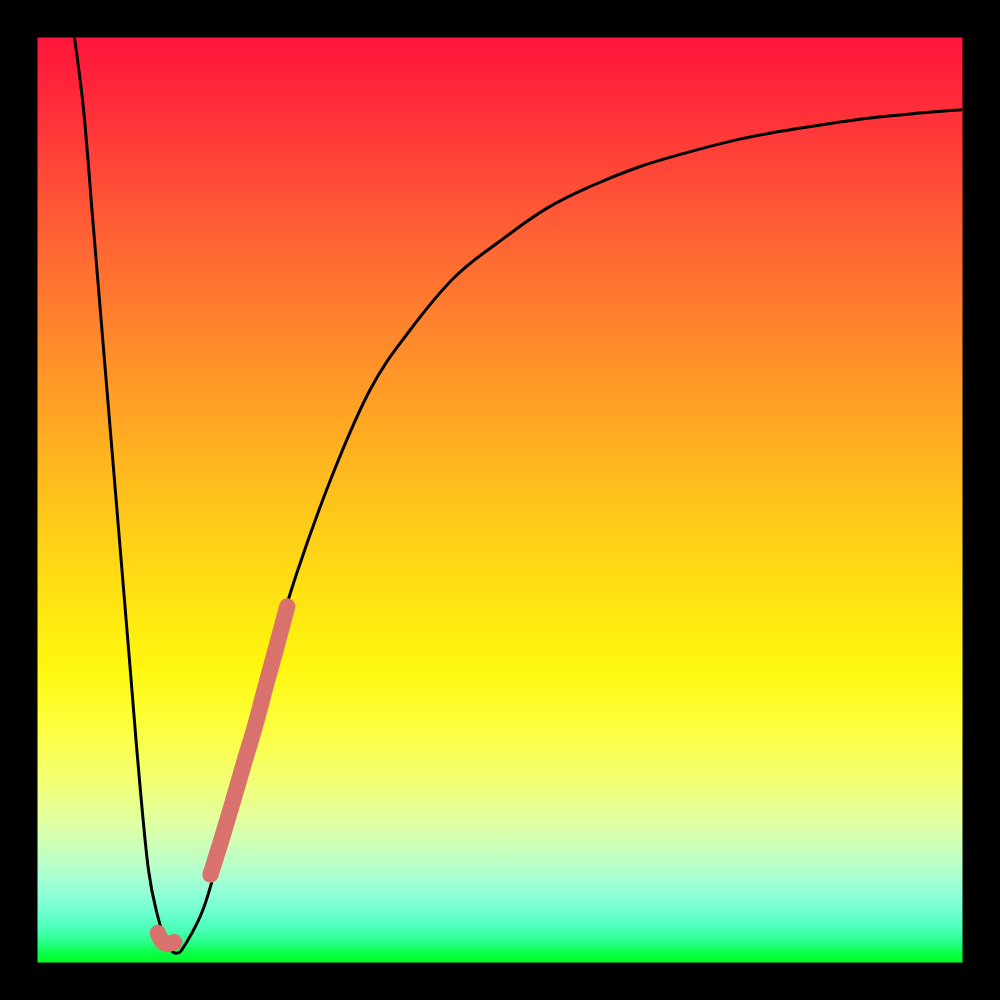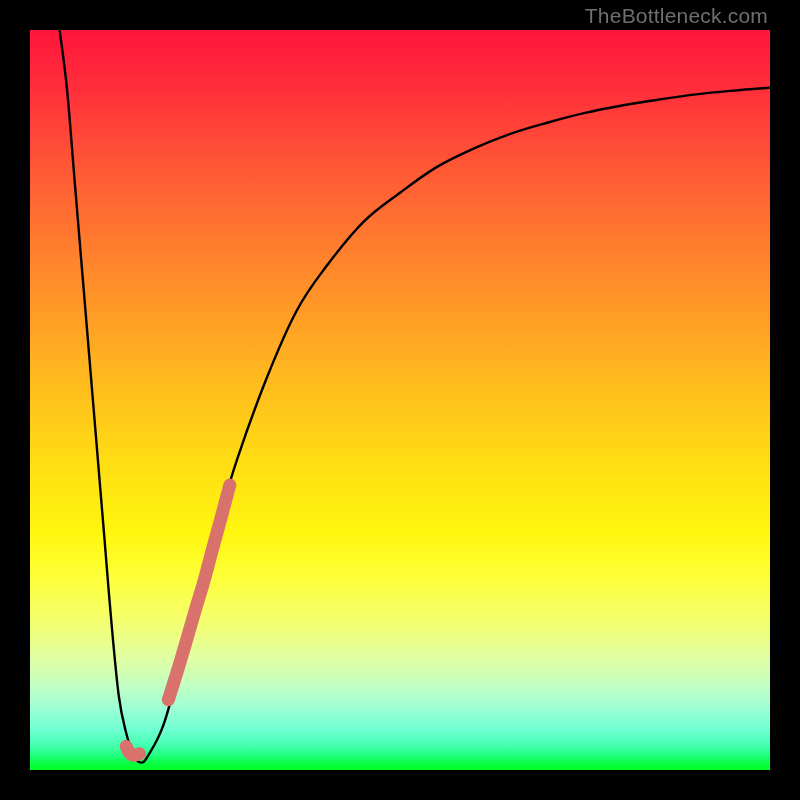--- a/index.html
+++ b/index.html
@@ -61,21 +61,20 @@
     font-size: 21px;
     font-weight: 500;
     letter-spacing: 0.2px;
     user-select: none;
   }
 </style>
 </head>
 <body>
 
 <div class="frame">
-  <div class="watermark">TheBottleneck.com</div>
 
   <div class="plot-area">
     <svg class="plot-svg" viewBox="0 0 740 740" preserveAspectRatio="none">
       <path id="curve-path" fill="none" stroke="#000" stroke-width="2.4" stroke-linecap="round" stroke-linejoin="round" d="M 29.6 0 C 30.932000000000002 10.655999999999988, 34.336 32.55999999999993, 37 59.19999999999993 C 39.664 85.83999999999993, 41.736 116.032, 44.4 148 C 47.064 179.96800000000002, 49.136 204.83199999999997, 51.800000000000004 236.79999999999995 C 54.464000000000006 268.768, 56.536 293.63199999999995, 59.2 325.59999999999997 C 61.864000000000004 357.568, 63.93599999999999 382.43199999999996, 66.6 414.4 C 69.264 446.368, 71.336 471.23199999999997, 74 503.2 C 76.664 535.168, 78.736 562.696, 81.4 592 C 84.06400000000001 621.304, 86.136 646.02, 88.8 666 C 91.464 685.98, 93.536 692.3439999999999, 96.2 703 C 98.864 713.6560000000001, 100.936 719.8720000000001, 103.60000000000001 725.2 C 106.26400000000001 730.528, 108.336 732.6, 111 732.6 C 113.664 732.6, 114.40400000000001 731.86, 118.4 725.2 C 122.396 718.5400000000001, 127.87199999999999 710.2520000000001, 133.2 695.6 C 138.528 680.948, 142.672 663.78, 148 643.8 C 153.328 623.8199999999999, 156.14000000000001 609.908, 162.8 584.6 C 169.46 559.292, 177.008 531.172, 185 503.2 C 192.992 475.228, 197.876 457.17199999999997, 207.20000000000002 429.2 C 216.52400000000003 401.228, 226.144 374.43999999999994, 236.8 347.79999999999995 C 247.45600000000002 321.15999999999997, 255.74399999999997 301.18, 266.4 281.2 C 277.056 261.21999999999997, 284.012 252.78399999999996, 296 236.79999999999995 C 307.988 220.81599999999995, 319.68 205.71999999999997, 333 192.39999999999998 C 346.32 179.07999999999998, 356.68 172.78999999999994, 370 162.79999999999995 C 383.32 152.80999999999997, 393.68000000000006 144.89200000000008, 407.00000000000006 136.9000000000001 C 420.32000000000005 128.9080000000001, 430.68 124.39399999999999, 444 118.39999999999998 C 457.32 112.40599999999996, 467.68 108.26200000000001, 481 103.60000000000002 C 494.32 98.93800000000003, 504.68 96.2296, 518 92.5 C 531.32 88.7704, 541.68 85.94359999999999, 555 82.88 C 568.32 79.8164, 578.68 77.8776, 592 75.48000000000002 C 605.32 73.08240000000004, 615.68 71.55800000000005, 629 69.56000000000006 C 642.32 67.56200000000007, 652.68 65.97840000000011, 666 64.38000000000011 C 679.32 62.78160000000011, 689.68 61.8788000000001, 703 60.680000000000064 C 716.32 59.48120000000003, 733.34 58.252799999999944, 740 57.719999999999914"></path>
       <path id="hl-lower" fill="none" stroke="#d9726c" stroke-width="13" stroke-linecap="round" stroke-linejoin="round" d="M 96.2 716.32 C 96.7328 717.3856000000001, 97.828 720.6416, 99.16000000000001 722.24 C 100.49200000000002 723.8384, 101.7352 724.9336000000001, 103.60000000000001 725.2 C 105.46480000000001 725.4664, 108.4544 723.9864, 109.52000000000001 723.72"></path>
       <path id="hl-upper" fill="none" stroke="#d9726c" stroke-width="13" stroke-linecap="round" stroke-linejoin="round" d="M 138.38 669.7 C 139.8452 665.038, 143.4564 653.79, 146.52 643.8 C 149.58360000000002 633.81, 152.07 625.522, 155.4 614.2 C 158.73000000000002 602.878, 161.69000000000003 592.222, 165.02 580.9 C 168.35 569.578, 170.70319999999998 562.622, 173.89999999999998 551.3 C 177.09679999999997 539.978, 179.7164 529.322, 182.78 518 C 185.8436 506.678, 187.8564 499.722, 190.92000000000002 488.4 C 193.98360000000002 477.078, 198.2016 461.094, 199.8 455.09999999999997"></path>
     </svg>
   </div>
 </div>
 

